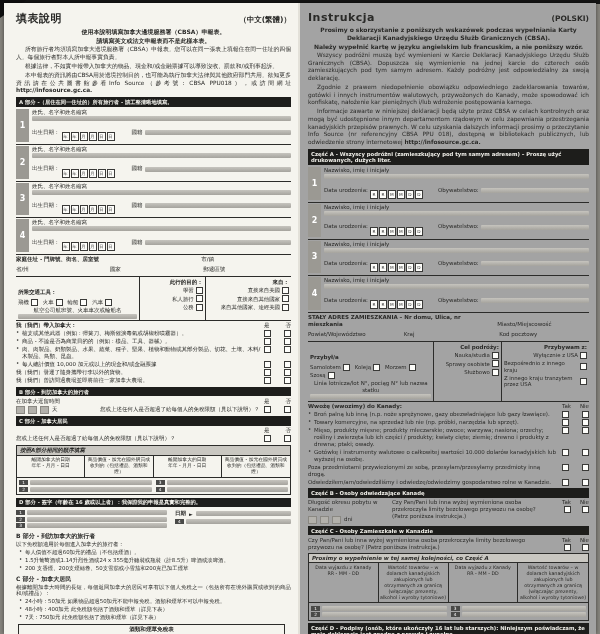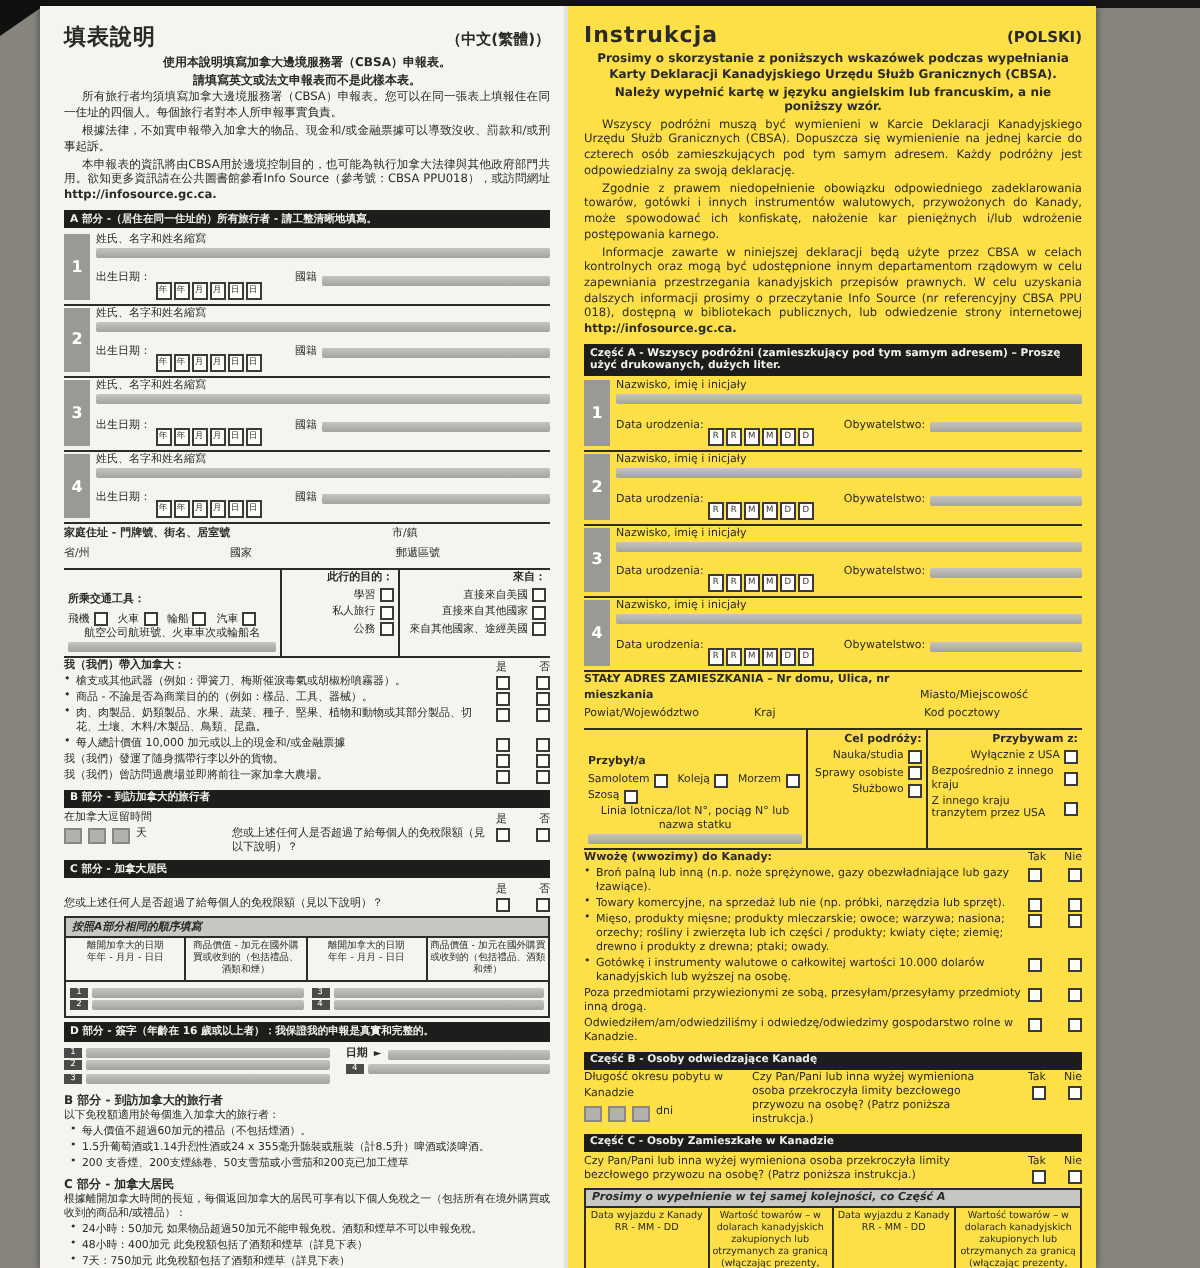--- a/index.html
+++ b/index.html
@@ -1,22 +1,22 @@
 <!DOCTYPE html>
 <html><head>
 <meta charset="utf-8">
 <style>
   html,body{margin:0;padding:0;}
   body{width:600px;height:634px;background:#87857e;font-family:"DejaVu Sans",sans-serif;overflow:hidden;position:relative;color:#2a2a28;}
   .scan-top{position:absolute;top:0;left:0;width:600px;height:4px;background:#151515;}
   .scan-corner{position:absolute;top:0;left:0;width:0;height:0;border-top:18px solid #101010;border-right:26px solid transparent;}
-  .sheet{position:absolute;top:3px;left:20px;width:528px;height:631px;background:#f6f5ef;display:flex;box-shadow:0 0 4px rgba(0,0,0,.5);}
+  .sheet{position:absolute;top:3px;left:4px;width:592px;height:631px;background:#f6f5ef;display:flex;box-shadow:0 0 4px rgba(0,0,0,.5);}
   .panel{width:50%;box-sizing:border-box;padding:8px 7px 3px 12px;}
   .panel.zh{border-right:2px solid #e3e1d9;background:#f5f4ee;}
-  .panel.pl{padding-left:8px;background:#fde047;}
+  .panel.pl{padding-left:8px;background:#a3a3a3;}
   .hrow{display:flex;justify-content:space-between;align-items:baseline;}
   .title{font-size:11px;font-weight:bold;letter-spacing:.5px;}
   .langtag{font-size:7.5px;font-weight:bold;}
   .introb{font-size:6px;font-weight:bold;text-align:center;margin:2px 2px 1px;line-height:1.3;}
   .para{font-size:5.8px;line-height:1.32;margin:1.5px 0;text-align:justify;}
   .ind{text-indent:9px;}
   .link{font-weight:bold;}
   .bar{background:#1d1d1b;color:#f1f0ea;font-size:5.3px;font-weight:bold;padding:1.5px 3px;margin:2.5px 0 1.5px;line-height:1.2;}
   .ibar{background:linear-gradient(#c6c4be,#a5a39d);height:5px;border-radius:1px;flex:1;min-width:10px;}
   span.ibar{display:inline-block;vertical-align:middle;}

